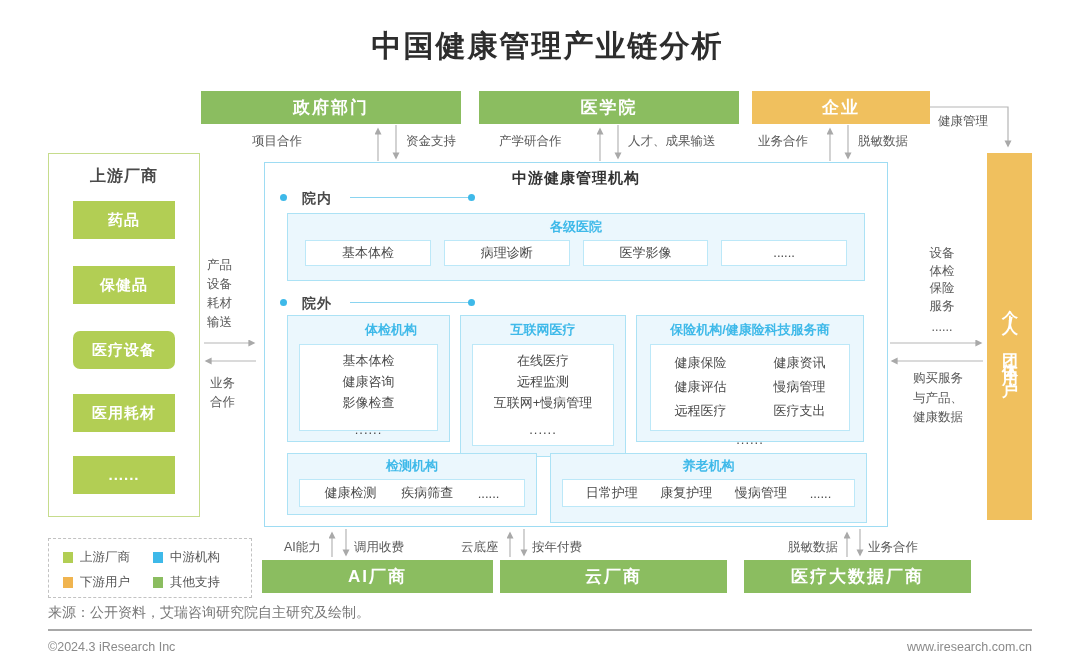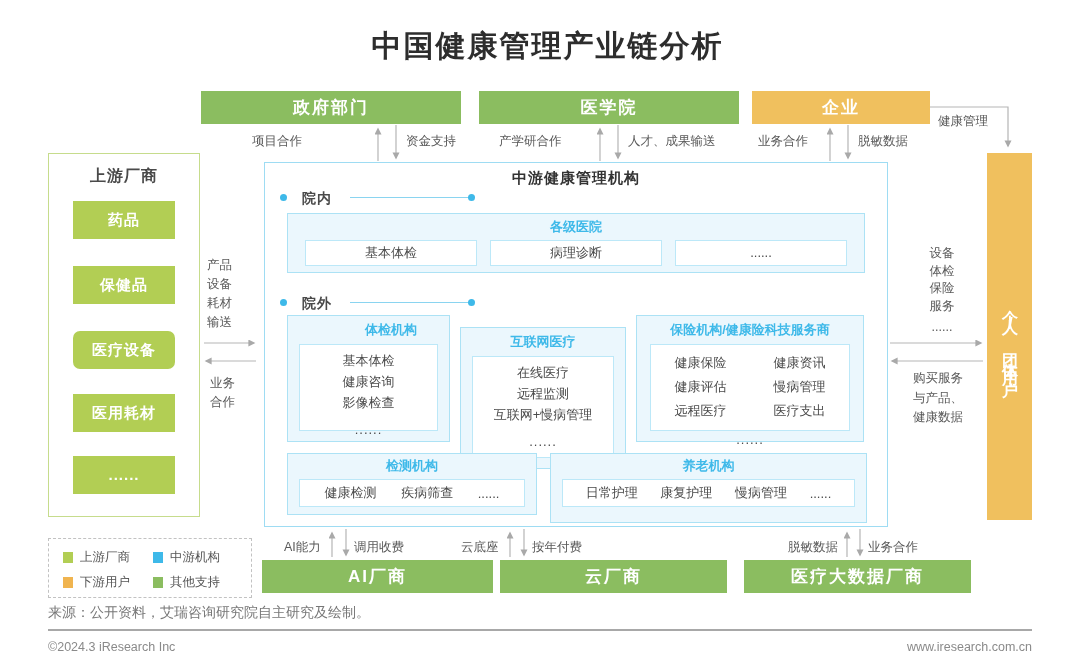--- a/index.html
+++ b/index.html
@@ -148,45 +148,46 @@
   </div>
 
   <div class="center-box">
     <div class="center-title">中游健康管理机构</div>
 
     <div class="marker-dot" style="left:15px;top:31px;"></div>
     <div class="marker-label" style="left:37px;top:27px;">院内</div>
     <div class="marker-line" style="left:85px;top:34px;width:120px;"></div>
     <div class="marker-dot" style="left:203px;top:31px;"></div>
 
-    <div class="blue-panel" style="left:22px;top:50px;width:578px;height:60px;">
+    <div class="blue-panel" style="left:22px;top:50px;width:578px;height:68px;">
       <div class="panel-title" style="top:4px;">各级医院</div>
       <div class="hosp-row">
         <div class="white-box">基本体检</div>
         <div class="white-box">病理诊断</div>
+        <div class="white-box">医学影像</div>
         <div class="white-box">......</div>
       </div>
     </div>
 
     <div class="marker-dot" style="left:15px;top:136px;"></div>
     <div class="marker-label" style="left:37px;top:132px;">院外</div>
     <div class="marker-line" style="left:85px;top:139px;width:120px;"></div>
     <div class="marker-dot" style="left:203px;top:136px;"></div>
 
     <div class="blue-panel" style="left:22px;top:152px;width:163px;height:127px;">
       <div class="panel-title" style="top:5px;padding-left:45px;">体检机构</div>
       <div class="inner-list white-box">
         <span>基本体检</span>
         <span>健康咨询</span>
         <span>影像检查</span>
         <span class="dots">......</span>
       </div>
     </div>
 
-    <div class="blue-panel" style="left:195px;top:152px;width:166px;height:142px;margin-top:12px;">
+    <div class="blue-panel" style="left:195px;top:152px;width:166px;height:142px;">
       <div class="panel-title" style="top:5px;">互联网医疗</div>
       <div class="inner-list white-box">
         <span>在线医疗</span>
         <span>远程监测</span>
         <span>互联网+慢病管理</span>
         <span class="dots">......</span>
       </div>
     </div>
 
     <div class="blue-panel" style="left:371px;top:152px;width:228px;height:127px;">

